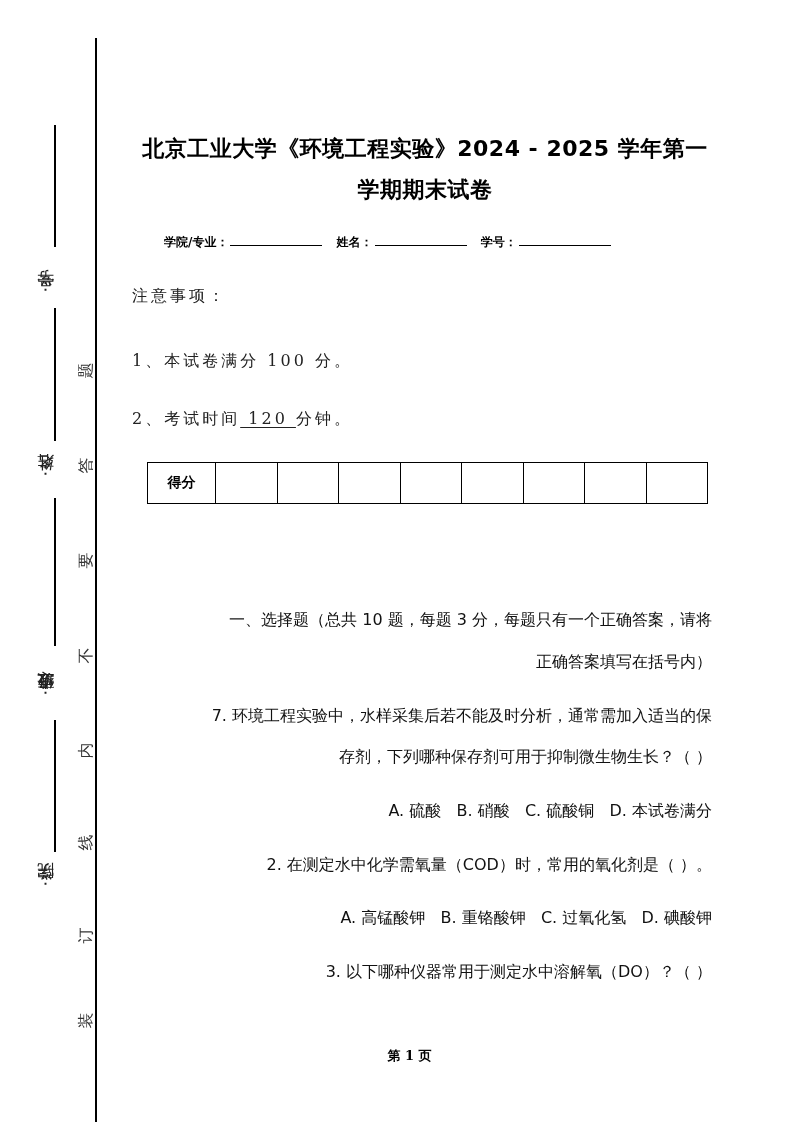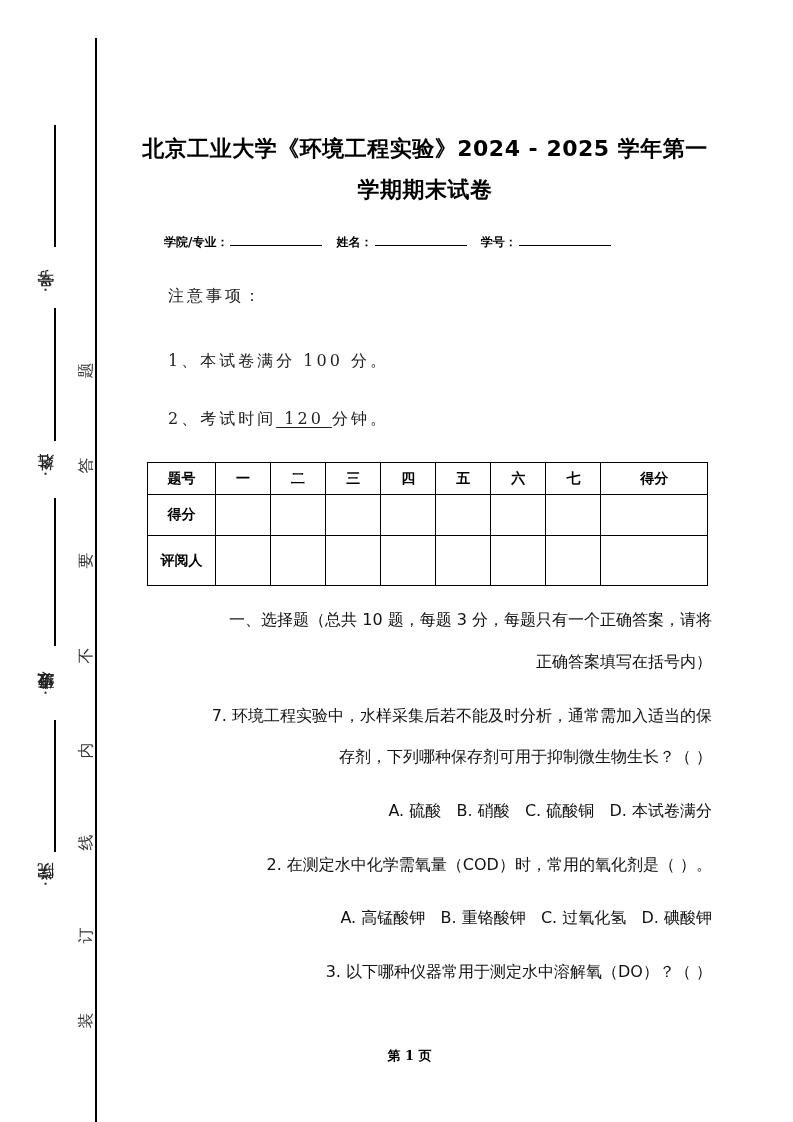--- a/index.html
+++ b/index.html
@@ -37,21 +37,21 @@
       font-family: "DejaVu Sans", "Liberation Sans", sans-serif;
       font-weight: bold; font-size: 12px; white-space: nowrap;
     }
     .info-line .blank {
       display: inline-block; width: 92px; border-bottom: 1.5px solid #000;
       height: 14px; margin: 0 10px 0 2px; vertical-align: baseline;
     }
     .note {
       position: absolute; left: 132px;
       font-family: "DejaVu Serif", "Liberation Serif", serif;
-      font-size: 16px; letter-spacing: 3px; white-space: nowrap; color: #222; margin-left: 36px;
+      font-size: 16px; letter-spacing: 3px; white-space: nowrap; color: #222;
     }
     .underlined { text-decoration: underline; text-underline-offset: 3px; }
     table.score {
       position: absolute; left: 147px; top: 462px;
       border-collapse: collapse; width: 561px;
       font-family: "DejaVu Sans", "Liberation Sans", sans-serif;
       font-size: 14px;
     }
     table.score td {
       border: 1.3px solid #000; text-align: center; padding: 0;
@@ -104,44 +104,22 @@
   <span>姓名：</span><span class="blank"></span>
   <span>学号：</span><span class="blank"></span>
 </div>
 
 <div class="note" style="top:286px">注意事项：</div>
 <div class="note" style="top:351px">1、本试卷满分 100 分。</div>
 <div class="note" style="top:409px"><span>2、考试时间</span><span class="underlined"> 120 </span><span>分钟。</span></div>
 
 <table class="score">
   <tbody>
-      <tr class="r0">
-    <td class="hdr first">题号</td>
-    <td class="hdr">一</td>
-    <td class="hdr">二</td>
-    <td class="hdr">三</td>
-    <td class="hdr">四</td>
-    <td class="hdr">五</td>
-    <td class="hdr">六</td>
-    <td class="hdr">七</td>
-    <td class="hdr">得分</td>
-  </tr>
   <tr class="r1">
     <td class="hdr first">得分</td>
-    <td></td>
-    <td></td>
-    <td></td>
-    <td></td>
-    <td></td>
-    <td></td>
-    <td></td>
-    <td></td>
-  </tr>
-  <tr class="r2">
-    <td class="hdr first">评阅人</td>
     <td></td>
     <td></td>
     <td></td>
     <td></td>
     <td></td>
     <td></td>
     <td></td>
     <td></td>
   </tr>
 </tbody>

